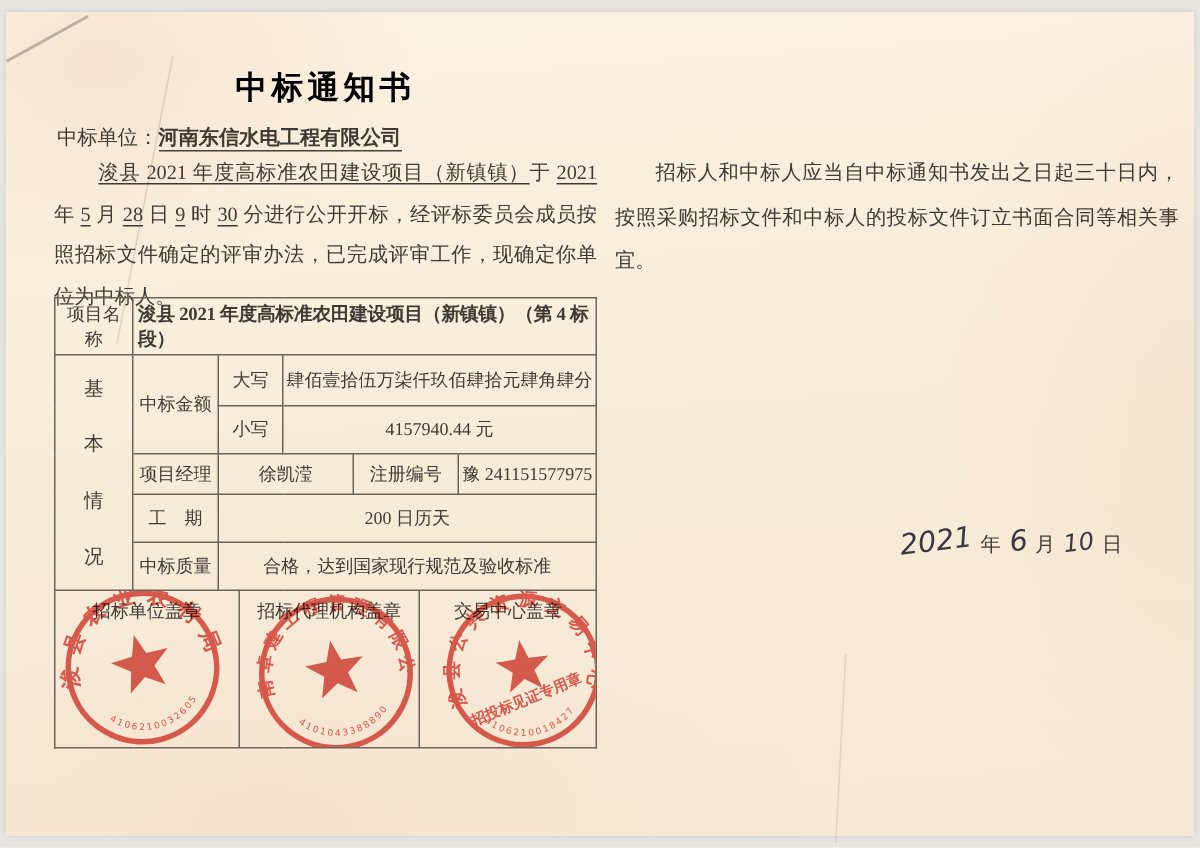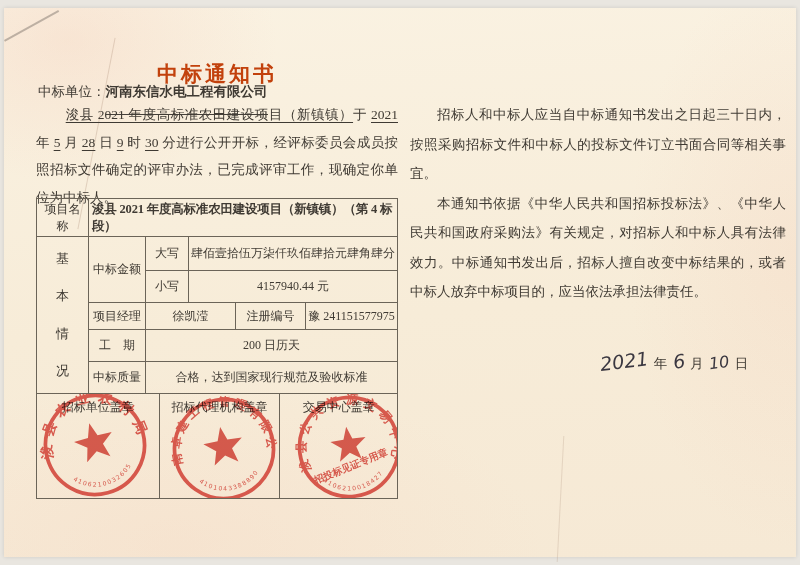--- a/index.html
+++ b/index.html
@@ -18,25 +18,25 @@
       linear-gradient(176deg,#faf2e2 0%,#f7ecd8 55%,#f6e9d5 100%);
     box-shadow:0 0 4px rgba(0,0,0,.12);
   }
   .crease{position:absolute;background:rgba(186,158,138,.38);}
   .crease1{left:92px;top:28px;width:1px;height:195px;transform:rotate(11deg);}
   .crease2{left:556px;top:428px;width:1px;height:126px;transform:rotate(3deg);background:rgba(186,158,138,.30);}
   .corner-edge{position:absolute;left:4px;top:40px;width:62px;height:1.5px;
     background:rgba(140,130,120,.55);transform:rotate(-29deg);transform-origin:0 0;}
 
   .doc-title{
-    position:absolute;left:36px;top:60px;width:362px;text-align:center;
-    font-size:21px;font-weight:bold;letter-spacing:3px;color:#c2410c;
+    position:absolute;left:36px;top:44px;width:362px;text-align:center;
+    font-size:21px;font-weight:bold;letter-spacing:3px;color:#000000;
   }
   .winner-line{position:absolute;left:38px;top:83px;font-size:13.5px;white-space:nowrap;}
-  .winner-name{font-weight:bold;border-bottom:1.5px solid #45403a;padding-bottom:15px;}
+  .winner-name{font-weight:bold;border-bottom:1.5px solid #45403a;padding-bottom:1px;}
 
   .intro{
     position:absolute;left:36px;top:101px;width:362px;
     font-size:13.5px;line-height:27.5px;text-align:justify;text-indent:2.2em;
   }
   .intro u{text-underline-offset:3px;}
 
   table.info-table{
     position:absolute;left:36px;top:198px;width:361px;height:301px;
     border-collapse:collapse;table-layout:fixed;font-size:12px;
@@ -203,21 +203,20 @@
         </div>
 
       </div>
     </td>
   </tr>
 </tbody>
   </table>
 
 <div class="right-col">
   <p>招标人和中标人应当自中标通知书发出之日起三十日内，按照采购招标文件和中标人的投标文件订立书面合同等相关事宜。</p>
-  <p>本通知书依据《中华人民共和国招标投标法》、《中华人民共和国政府采购法》有关规定，对招标人和中标人具有法律效力。中标通知书发出后，招标人擅自改变中标结果的，或者中标人放弃中标项目的，应当依法承担法律责任。</p>
 </div>
 
 <div class="date-line">
   <span class="hw">2021</span>
   <span>年</span>
   <span class="hw">6</span>
   <span>月</span>
   <span class="hw small">10</span>
   <span>日</span>
 </div>

